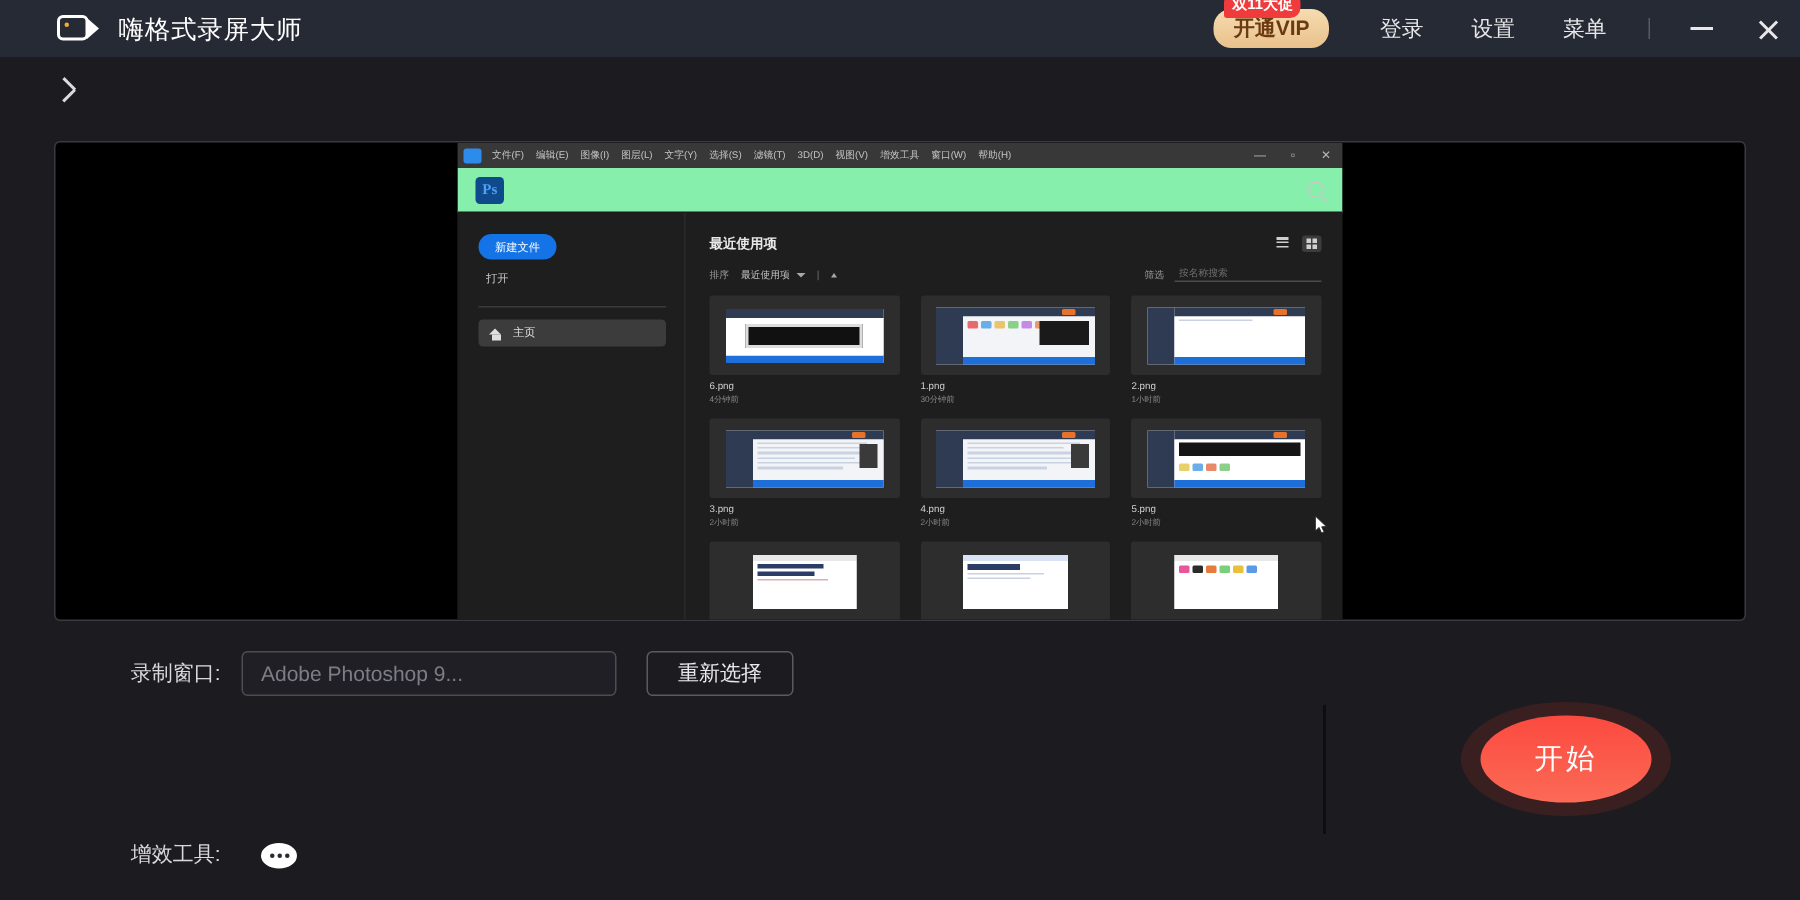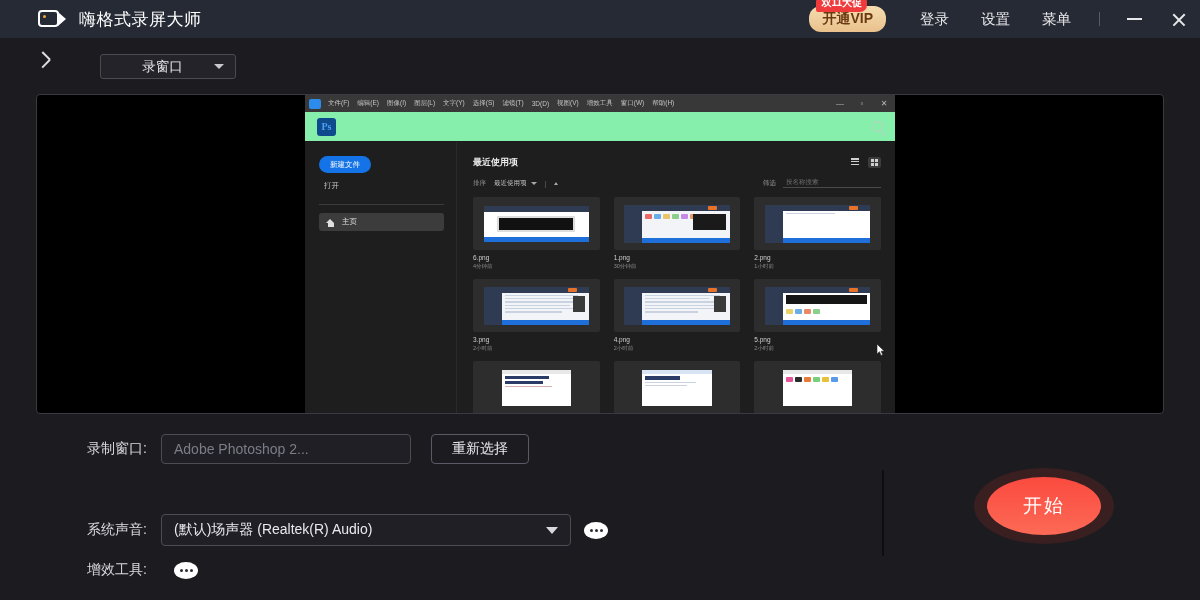--- a/index.html
+++ b/index.html
@@ -339,24 +339,20 @@
         <div class="min-bar"></div>
       </div>
       <div class="win-btn">
         <div class="close-x"></div>
       </div>
     </div>
   </div>
 
   <div class="subbar"></div>
   <div class="back-chevron"></div>
-  <div class="mode-select">
-    <span>录窗口</span>
-    <div class="caret-sm"></div>
-  </div>
 
   <div class="preview">
 
     <div class="ps-win">
 
       <div class="ps-menubar">
         <div class="ps-logo-sm"></div>
         <div class="ps-menu-item">文件(F)</div>
         <div class="ps-menu-item">编辑(E)</div>
         <div class="ps-menu-item">图像(I)</div>
@@ -637,37 +633,25 @@
       </div>
 
       <svg class="ps-cursor" viewBox="0 0 12 17">
         <polygon points="0,0 0,13 3.2,10 5.4,15 7.6,14 5.5,9.4 9.6,9.2" fill="#ffffff" stroke="#2a2a2a" stroke-width="0.8"></polygon>
       </svg>
     </div>
   </div>
 
   <div class="ctl-row" style="left:36px; top:434px;">
     <div class="ctl-label">录制窗口:</div>
-    <div class="ctl-field" style="width:250px;">Adobe Photoshop 2...</div>
+    <div class="ctl-field" style="width:250px;">Adobe Photoshop 9...</div>
     <button class="btn-outline" style="margin-left:20px;">重新选择</button>
   </div>
 
 
-  <div class="ctl-row" style="left:36px; top:515px;">
-    <div class="ctl-label">系统声音:</div>
-    <div class="ctl-select" style="width:410px;">
-      <span class="val">(默认)场声器 (Realtek(R) Audio)</span>
-      <span class="caret-dn"></span>
-    </div>
-    <div class="dots-btn">
-        <i></i>
-        <i></i>
-        <i></i>
-      </div>
-  </div>
 
   <div class="ctl-row" style="left:36px; top:555px;">
     <div class="ctl-label">增效工具:</div>
     <div class="dots-btn">
         <i></i>
         <i></i>
         <i></i>
       </div>
   </div>
 

